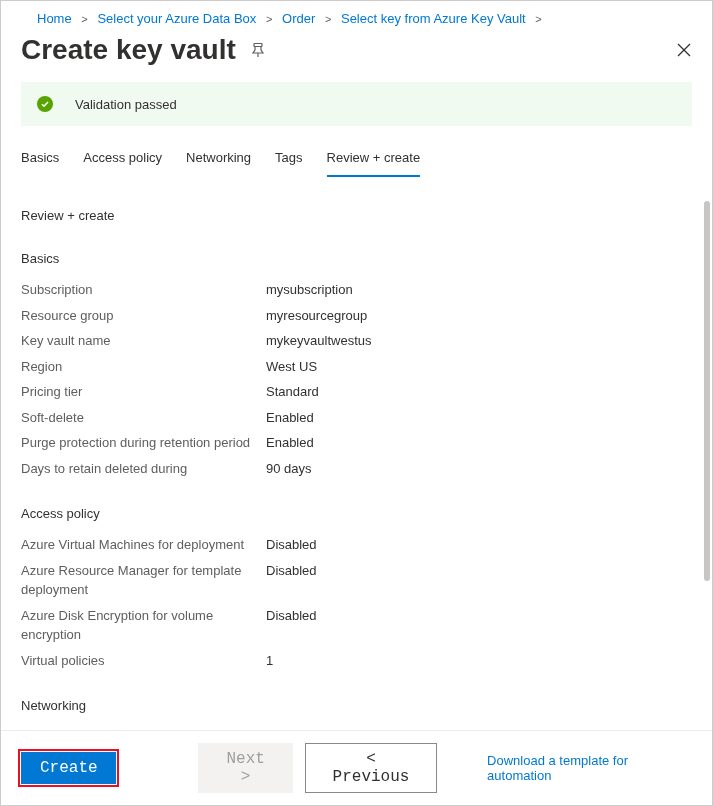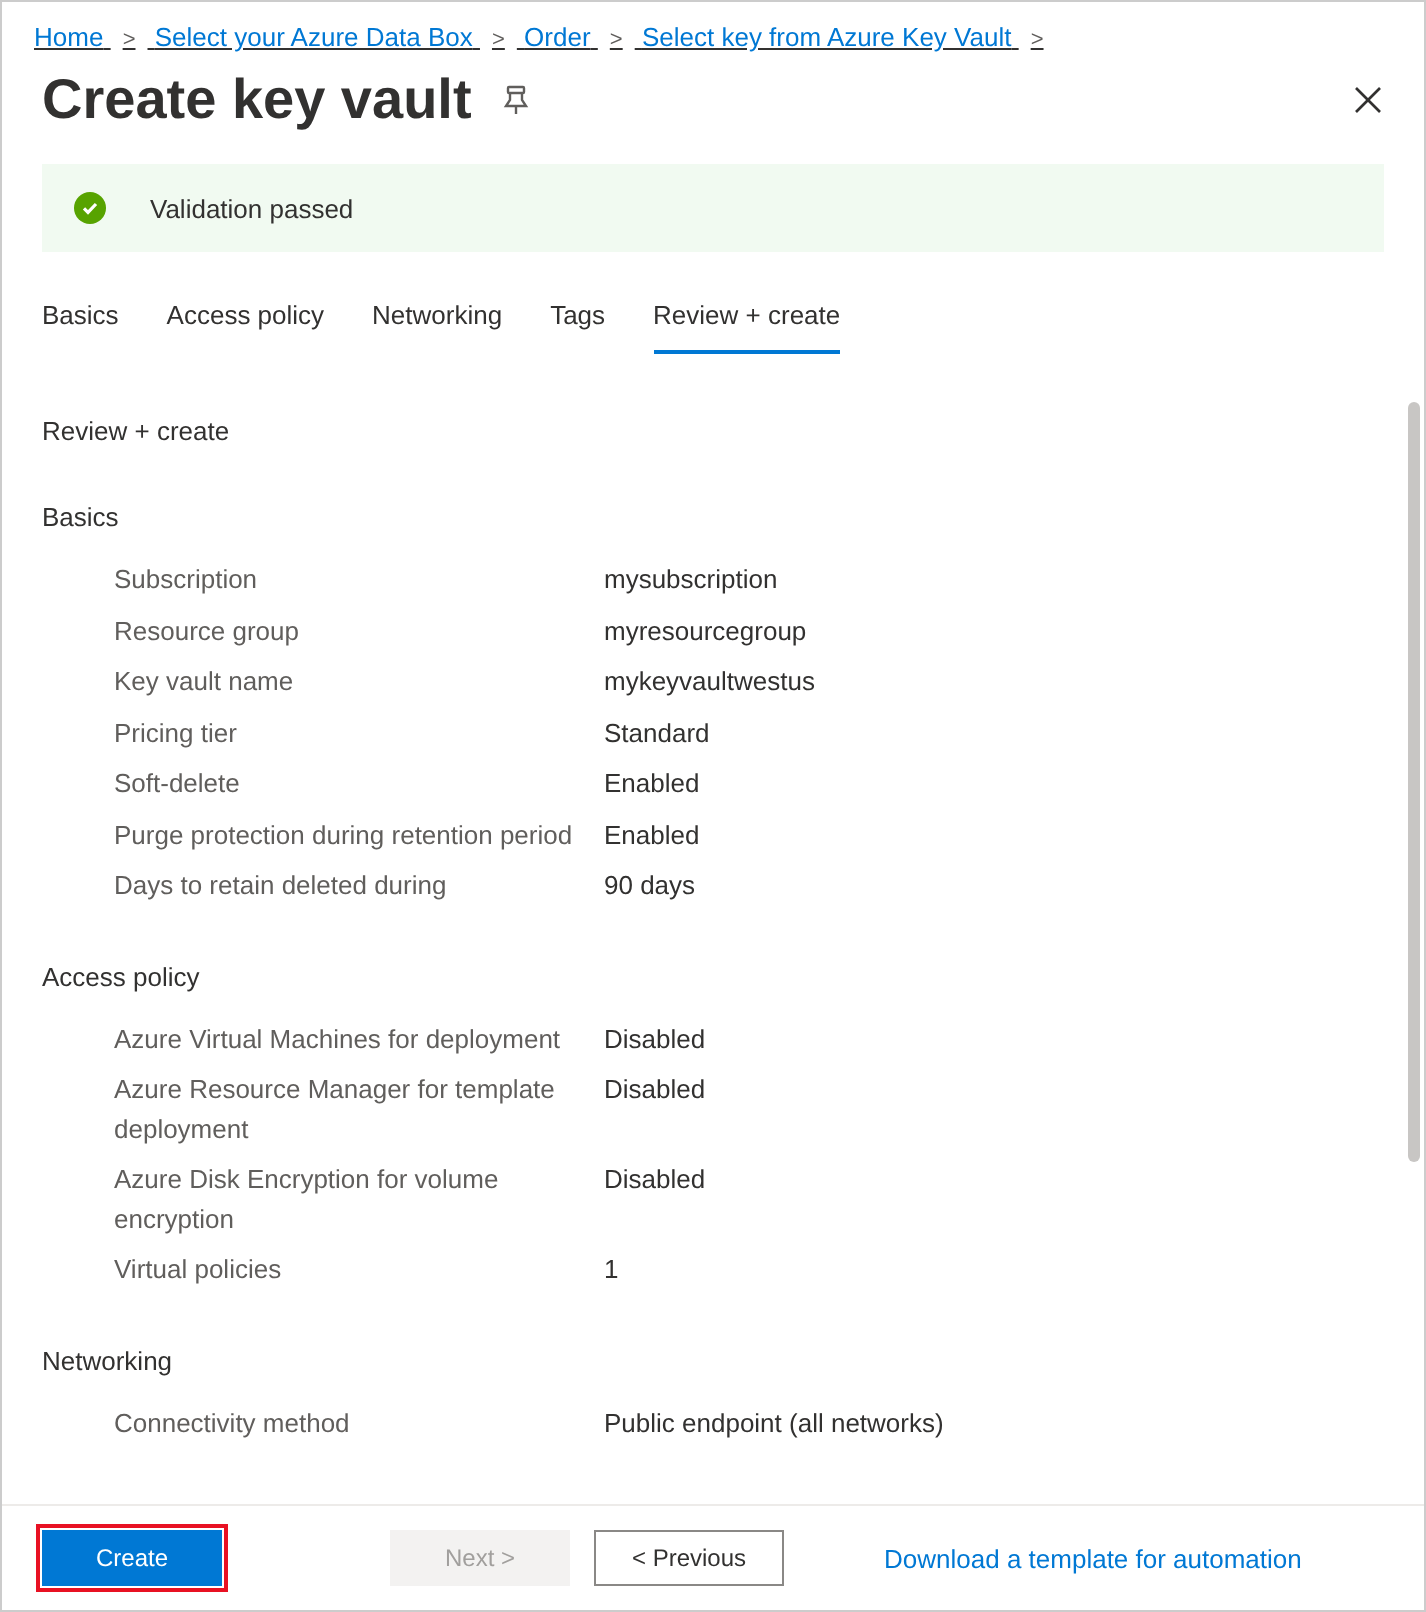--- a/index.html
+++ b/index.html
@@ -8,23 +8,22 @@
       font-size: 13px;
       color: #323130;
       background: #fff;
       width: 713px;
       height: 806px;
       border: 1px solid #cccccc;
       position: relative;
       overflow: hidden;
     }
     .breadcrumb {
-      padding: 10px 20px 4px 16px;
-      font-size: 13px;
-      text-decoration: underline;
+      padding: 10px 20px 4px 36px;
+      font-size: 13px;
     }
     .breadcrumb a { color: #0078d4; text-decoration: none; }
     .breadcrumb .sep { color: #605e5c; margin: 0 6px; font-size: 11px; }
     .header { display: flex; align-items: center; justify-content: space-between; padding: 4px 20px 16px 20px; }
     .title-row { display: flex; align-items: center; gap: 14px; }
     .page-title { font-size: 28px; font-weight: 600; color: #323130; }
     .pin-icon { width: 16px; height: 16px; color: #605e5c; cursor: pointer; }
     .close-icon { width: 16px; height: 16px; color: #323130; cursor: pointer; }
     .validation-banner {
       margin: 0 20px 18px 20px;
@@ -75,37 +74,36 @@
       font-weight: 400;
       color: #323130;
       margin-top: 28px;
       margin-bottom: 14px;
     }
     .kv-row {
       display: flex;
       margin-bottom: 6px;
       font-size: 13px;
       line-height: 1.5;
-      margin-left: 36px;
     }
     .kv-label { width: 245px; color: #605e5c; flex-shrink: 0; }
     .kv-value { color: #323130; }
     .footer {
       position: absolute;
       bottom: 0; left: 0; right: 0;
       border-top: 1px solid #edebe9;
       padding: 12px 20px;
       display: flex;
       align-items: center;
       gap: 12px;
       background: #fff;
     }
     .btn {
-      font-family: Liberation Sans, sans-serif;
-      font-size: 12px;
+      font-family: Liberation Mono, monospace;
+      font-size: 16px;
       padding: 6px 18px;
       border: 1px solid #8a8886;
       background: #fff;
       color: #323130;
       cursor: pointer;
       min-width: 90px;
     }
     .btn-primary {
       background: #0078d4;
       border-color: #0078d4;
@@ -187,20 +185,24 @@
     </div>
   <div class="kv-row">
       <div class="kv-label">Resource group</div>
       <div class="kv-value">myresourcegroup</div>
     </div>
   <div class="kv-row">
       <div class="kv-label">Key vault name</div>
       <div class="kv-value">mykeyvaultwestus</div>
     </div>
   <div class="kv-row">
+      <div class="kv-label">Region</div>
+      <div class="kv-value">West US</div>
+    </div>
+  <div class="kv-row">
       <div class="kv-label">Pricing tier</div>
       <div class="kv-value">Standard</div>
     </div>
   <div class="kv-row">
       <div class="kv-label">Soft-delete</div>
       <div class="kv-value">Enabled</div>
     </div>
   <div class="kv-row">
       <div class="kv-label">Purge protection during retention period</div>
       <div class="kv-value">Enabled</div>

